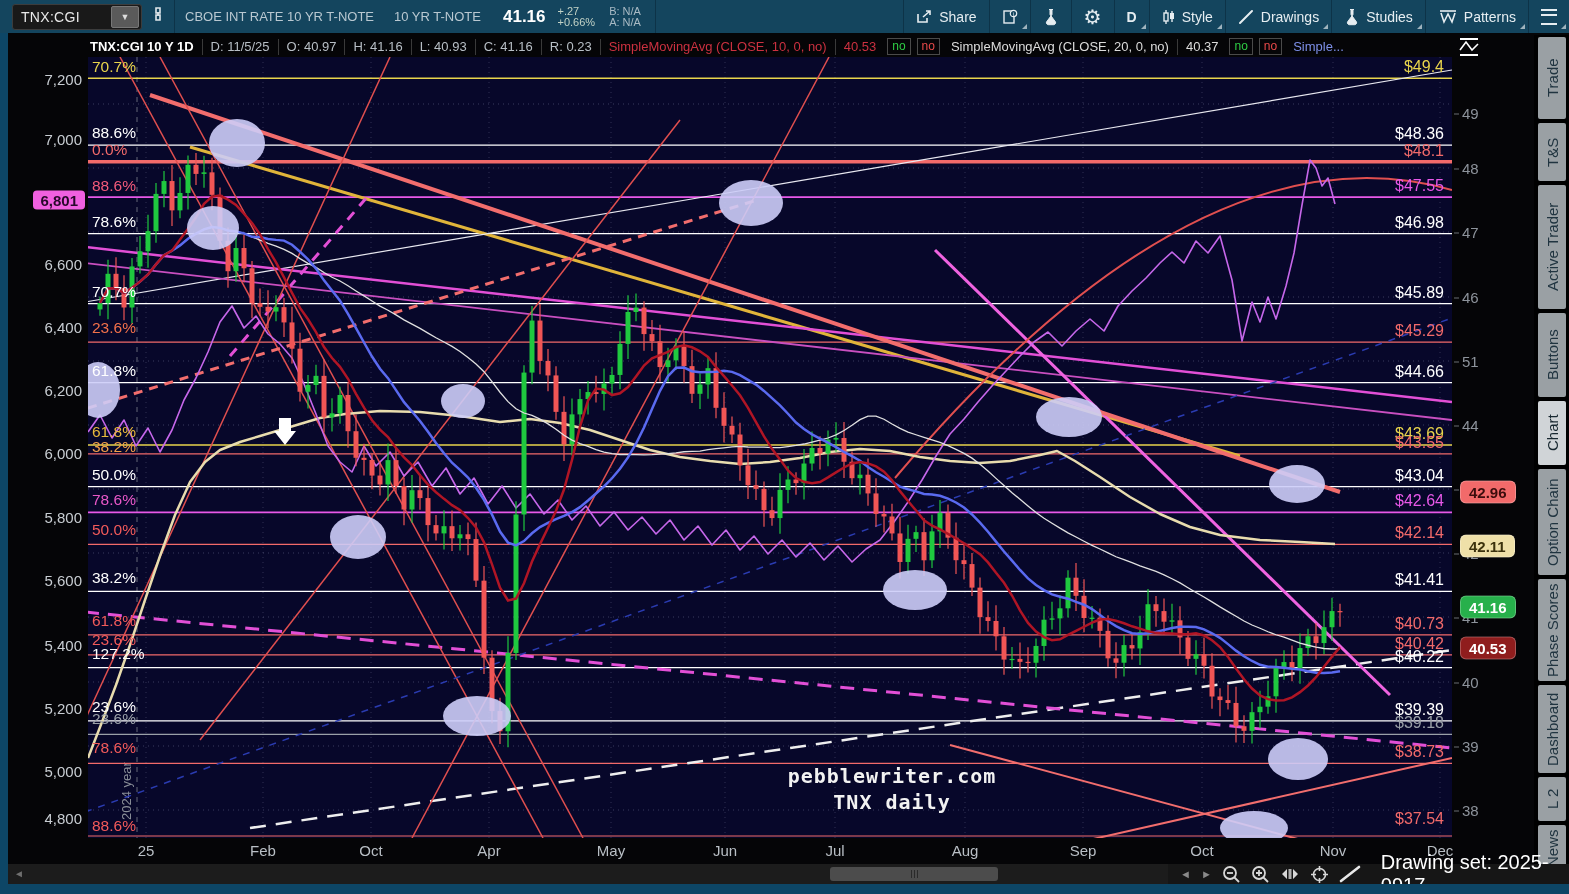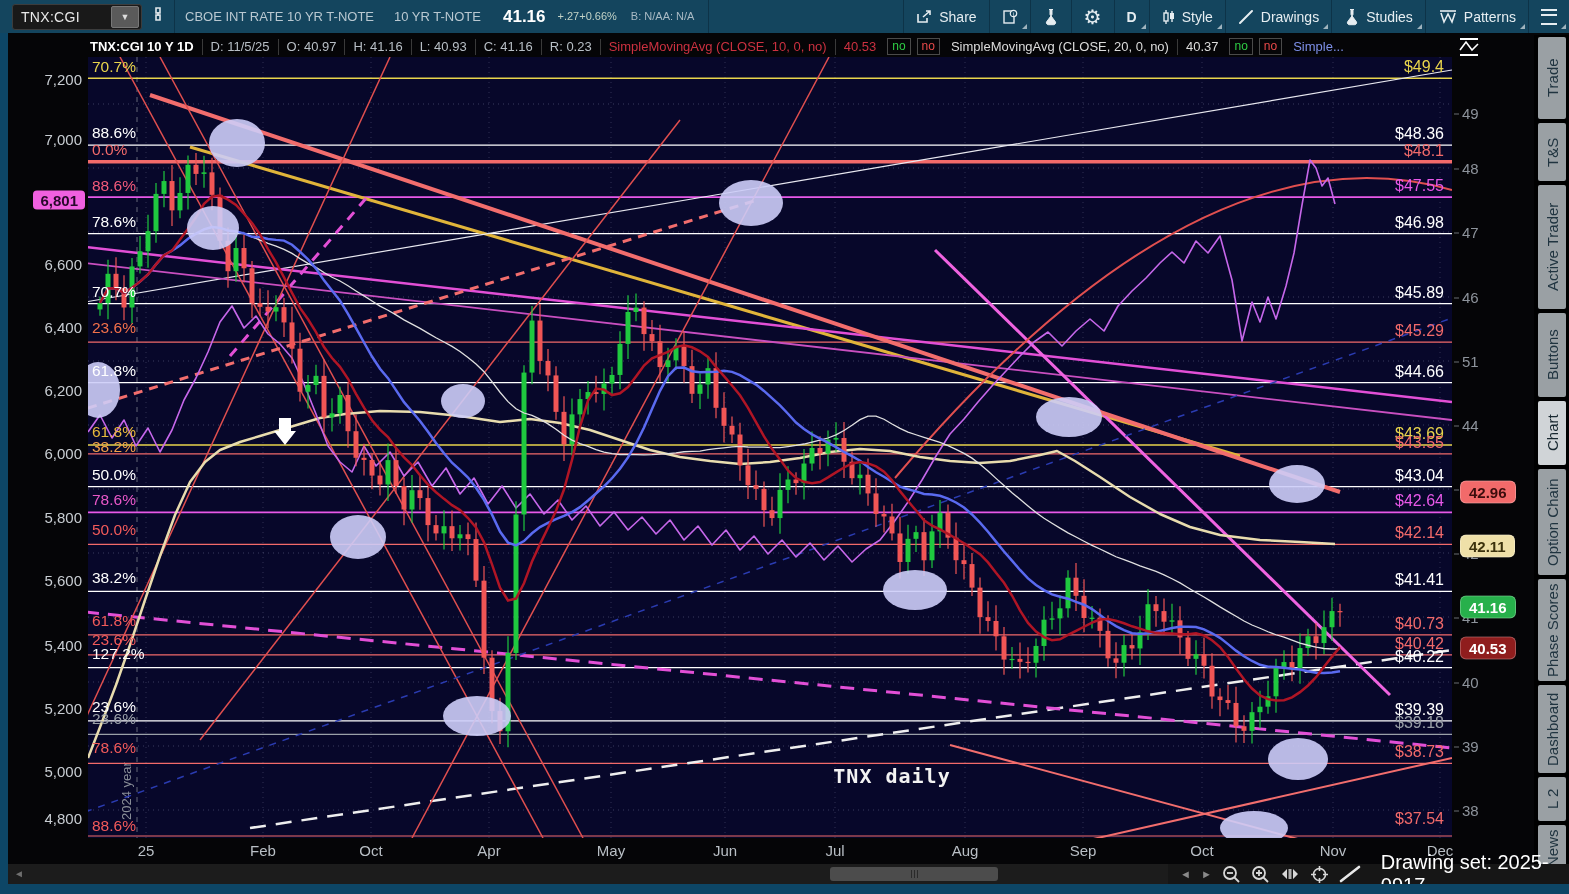--- a/index.html
+++ b/index.html
@@ -10,21 +10,21 @@
            display:flex;align-items:center;color:#cfd9de;font-size:13px;}
   .tb-sep{width:1px;height:33px;background:#0d3348;flex:none;}
   .sym-box{margin-left:12px;width:128px;height:24px;background:#191919;border:1px solid #3c3c3c;
            border-radius:3px;display:flex;align-items:center;flex:none;}
   .sym-box .sym{flex:1;padding-left:8px;color:#e8e8e8;font-size:14px;letter-spacing:.3px;}
   .sym-dd{width:26px;height:20px;margin-right:2px;background:#5a5a5a;border:1px solid #777;
           border-radius:2px;display:flex;align-items:center;justify-content:center;color:#ddd;font-size:9px;}
   .link-ic{margin:0 10px;color:#dfe7ec;}
   .desc{color:#b9c8d1;margin:0 10px;white-space:nowrap;}
   .big-price{color:#fff;font-size:17px;font-weight:bold;margin:0 12px;}
-  .stack{display:flex;line-height:11px;font-size:11px;color:#c2d2c6;margin-right:14px;}
+  .stack{display:flex;flex-direction:column;line-height:11px;font-size:11px;color:#c2d2c6;margin-right:14px;}
   .stack.gray{color:#a9bac4;}
   .tb-btn{height:33px;display:flex;align-items:center;gap:6px;padding:0 12px;color:#e6edf1;
           font-size:14px;cursor:pointer;position:relative;white-space:nowrap;}
   .tb-btn svg{display:block;}
   .dd::after{content:"";position:absolute;right:3px;bottom:4px;border-left:5px solid transparent;
              border-bottom:5px solid #9fb3bd;}
   .menu-ic{width:16px;height:12px;border-top:2px solid #e6edf1;border-bottom:2px solid #e6edf1;
            position:relative;}
   .menu-ic::after{content:"";position:absolute;left:0;top:3px;width:16px;height:2px;background:#e6edf1;}
   .spacer{flex:1;}
@@ -667,20 +667,21 @@
           <text x="1356" y="604.676" fill="#ffffff" font-size="16" text-anchor="end" font-family="&quot;Liberation Sans&quot;,sans-serif">$40.22</text>
           <text x="1356" y="657.962" fill="#ffffff" font-size="16" text-anchor="end" font-family="&quot;Liberation Sans&quot;,sans-serif">$39.39</text>
           <text x="1356" y="671.4440000000001" fill="#9aa0a8" font-size="16" text-anchor="end" font-family="&quot;Liberation Sans&quot;,sans-serif">$39.18</text>
           <text x="1356" y="700.3340000000002" fill="#f26a6a" font-size="16" text-anchor="end" font-family="&quot;Liberation Sans&quot;,sans-serif">$38.73</text>
           <text x="1356" y="767" fill="#f26a6a" font-size="16" text-anchor="end" font-family="&quot;Liberation Sans&quot;,sans-serif">$37.54</text>
         </g>
       </svg>
   </div>
 
   <div class="watermark">
+    <div>pebblewriter.com</div>
     <div>TNX daily</div>
   </div>
 
   <div class="left-axis" id="left-axis">
       <span class="l-tick" style="top: 22px;">7,200</span>
       <span class="l-tick" style="top: 82px;">7,000</span>
       <span class="l-tick" style="top: 207px;">6,600</span>
       <span class="l-tick" style="top: 270px;">6,400</span>
       <span class="l-tick" style="top: 333px;">6,200</span>
       <span class="l-tick" style="top: 396px;">6,000</span>

